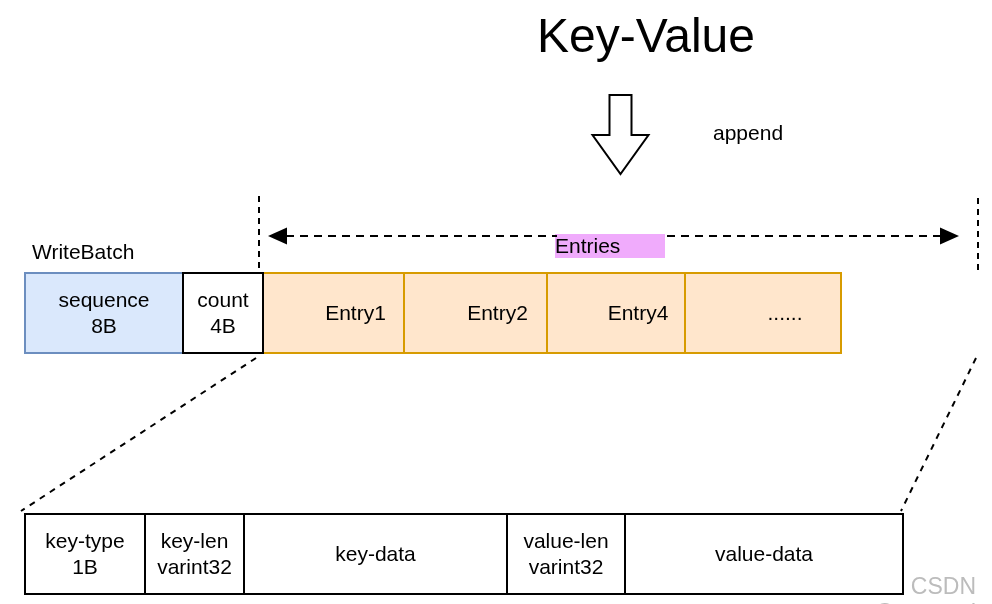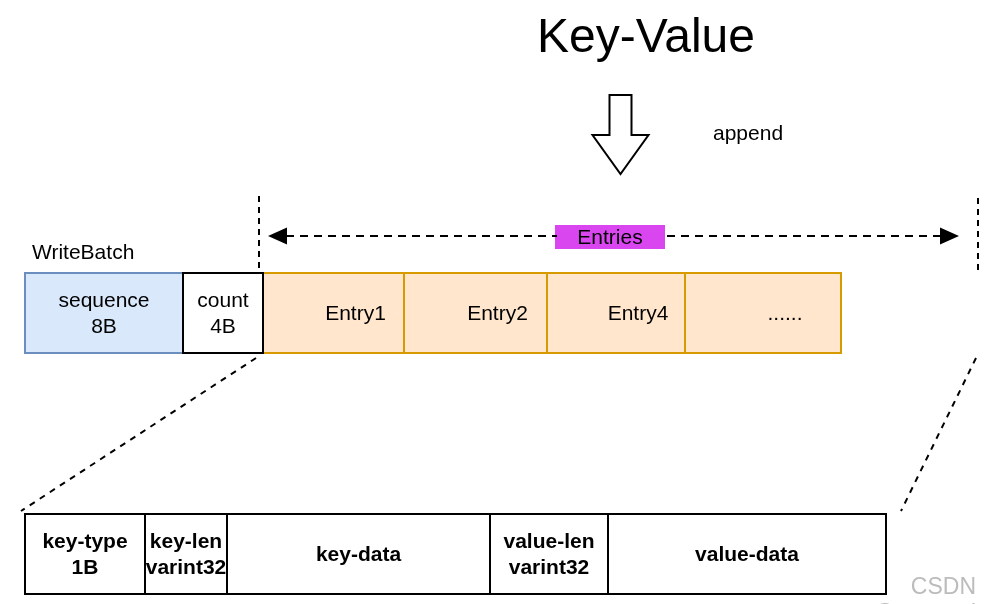--- a/index.html
+++ b/index.html
@@ -13,29 +13,29 @@
   }
   .abs{position:absolute;}
   #title{
     top:10px;left:396px;width:500px;
     text-align:center;
     font-size:48px;line-height:1.1;
     font-weight:400;
   }
   .small-label{font-size:21px;line-height:24px;}
   #append-label{top:121px;left:690px;margin-left:23px;}
-  #entries-label{top:225px;left:555px;width:110px;text-align:center;background:#d946ef;}
+  #entries-label{top:234px;left:555px;width:110px;text-align:left;background:#f0abfc;}
   #writebatch-label{top:240px;left:32px;}
   #watermark{
     top:573px;left:836px;width:140px;
     font-size:23px;color:#bcbcbc;text-align:right;
   }
   .row{position:absolute;display:flex;}
   #main-bar{left:20px;top:272px;height:82px;}
-  #entry-detail-bar{left:20px;top:513px;height:82px;font-weight:bold;}
+  #entry-detail-bar{left:20px;top:513px;height:82px;}
   .cell{
     box-sizing:border-box;
     margin-left:-2px;
     border:2px solid #000;
     background:#fff;
     display:flex;flex-direction:column;
     align-items:center;justify-content:center;
     font-size:21px;line-height:26px;
     text-align:center;
   }
@@ -94,21 +94,21 @@
     <div class="cell orange" style="width:158px">
       <span class="line">......</span>
     </div>
   </div>
 
   <div id="entry-detail-bar" class="row">
     <div class="cell" style="width:122px">
       <span class="line">key-type</span>
       <span class="line">1B</span>
     </div>
-    <div class="cell" style="width:84px">
+    <div class="cell" style="width:101px">
       <span class="line">key-len</span>
       <span class="line">varint32</span>
     </div>
     <div class="cell" style="width:265px">
       <span class="line">key-data</span>
     </div>
     <div class="cell" style="width:120px">
       <span class="line">value-len</span>
       <span class="line">varint32</span>
     </div>

